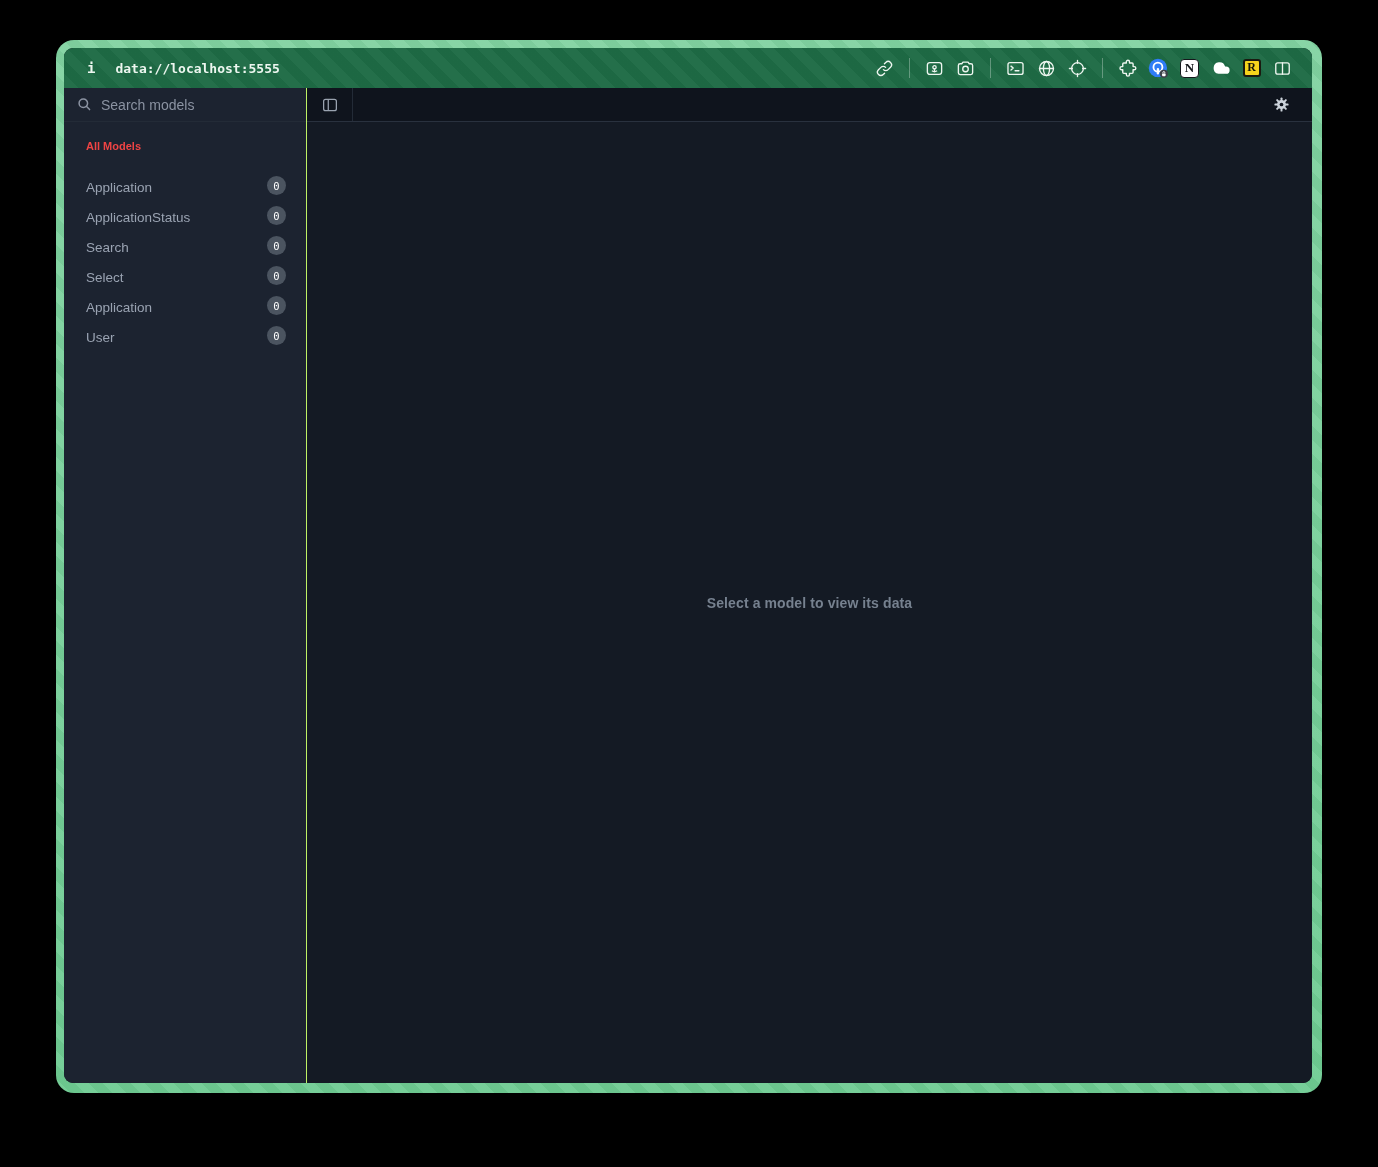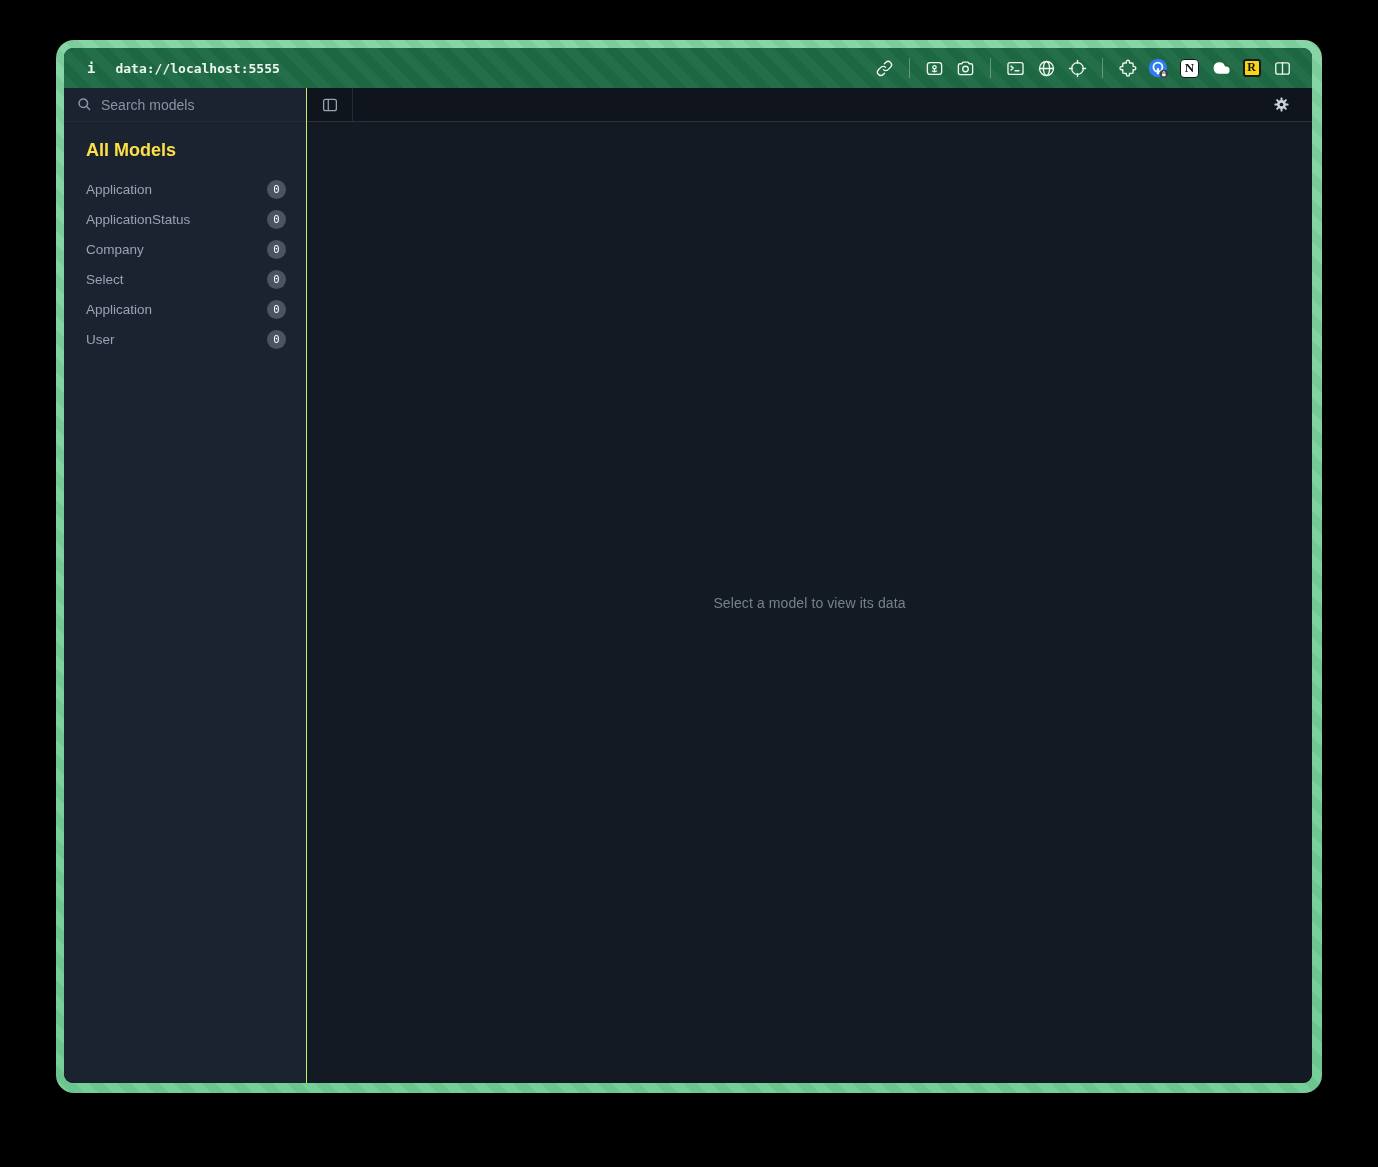--- a/index.html
+++ b/index.html
@@ -49,40 +49,40 @@
   
   .sidebar { flex:none; width:243px; background:#1c2330; border-right:1px solid #bef264;
              display:flex; flex-direction:column; }
   .search-row { flex:none; height:34px; border-bottom:1px solid #232b37;
                 display:flex; align-items:center; gap:9px; padding:0 13px; }
   .search-row svg { stroke:#8b93a2; stroke-width:1.8; fill:none; stroke-linecap:round; flex:none; }
   .search-input { flex:1; background:transparent; border:none; outline:none;
                   color:#c6cdd8; font-size:14px; font-family:inherit; }
   .search-input::placeholder { color:#8b93a2; }
   .models { padding:18px 12px 0 22px; overflow:hidden auto; }
-  .models-title { color:#fde047; font-weight:bold; font-size:18px; margin-bottom:13px; }
-  .model-row { height:30px; display:flex; align-items:center; justify-content:space-between;
+  .models-title { color:#ef4444; font-weight:bold; font-size:11px; margin-bottom:13px; }
+  .model-row { height:30px; display:flex; align-items:flex-end; justify-content:space-between;
                cursor:pointer; }
   .model-label { color:#9aa3b2; font-size:13.5px; }
   .count-badge { min-width:19px; height:19px; border-radius:10px; background:#4b5460;
                  color:#fff; font-family:"DejaVu Sans Mono", monospace; font-size:10.5px;
                  display:flex; align-items:center; justify-content:center; padding:0 5px;
                  margin-right:8px; }
 
   
   .main { flex:1; min-width:0; display:flex; flex-direction:column; background:#141a24; }
   .toolbar { flex:none; height:34px; background:#0f141d; border-bottom:1px solid #29313e;
              display:flex; align-items:stretch; }
   .panel-toggle { width:46px; border-right:1px solid #232b37; display:flex;
                   align-items:center; justify-content:center; cursor:pointer; }
   .panel-toggle svg { stroke:#9aa3b0; stroke-width:1.7; fill:none; stroke-linejoin:round; }
   .toolbar-spacer { flex:1; }
   .settings-btn { width:62px; display:flex; align-items:center; justify-content:center; cursor:pointer; }
   .content { flex:1; display:flex; align-items:center; justify-content:center; }
-  .empty-state { color:#76818f; font-weight:normal; font-size:14px; letter-spacing:0.1px; }
+  .empty-state { color:#76818f; font-weight:bold; font-size:14px; letter-spacing:0.1px; }
 </style>
 </head>
 <body>
 
 <div class="frame">
   <div class="window">
 
     <div class="titlebar">
       <div class="tb-left">
         <span class="info-i">i</span>
@@ -183,21 +183,21 @@
 
           <div class="model-row">
             <span class="model-label">Application</span>
             <span class="count-badge">0</span>
           </div>
           <div class="model-row">
             <span class="model-label">ApplicationStatus</span>
             <span class="count-badge">0</span>
           </div>
           <div class="model-row">
-            <span class="model-label">Company</span>
+            <span class="model-label">Search</span>
             <span class="count-badge">0</span>
           </div>
           <div class="model-row">
             <span class="model-label">Select</span>
             <span class="count-badge">0</span>
           </div>
           <div class="model-row">
             <span class="model-label">Application</span>
             <span class="count-badge">0</span>
           </div>

